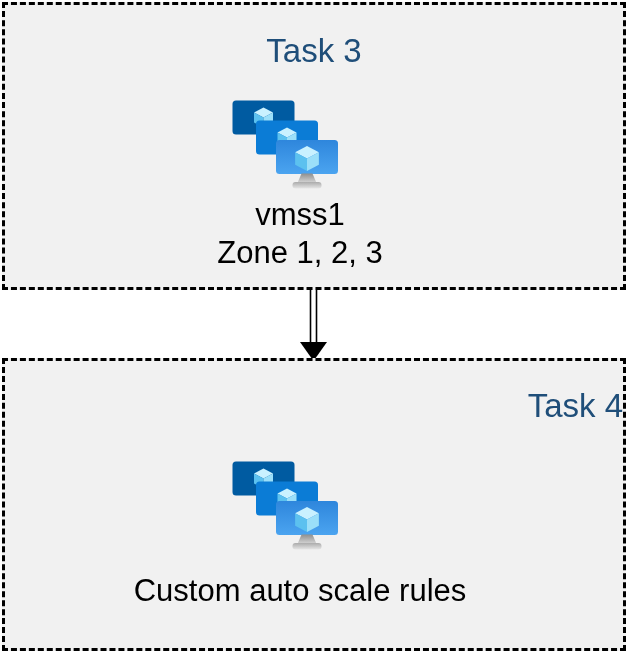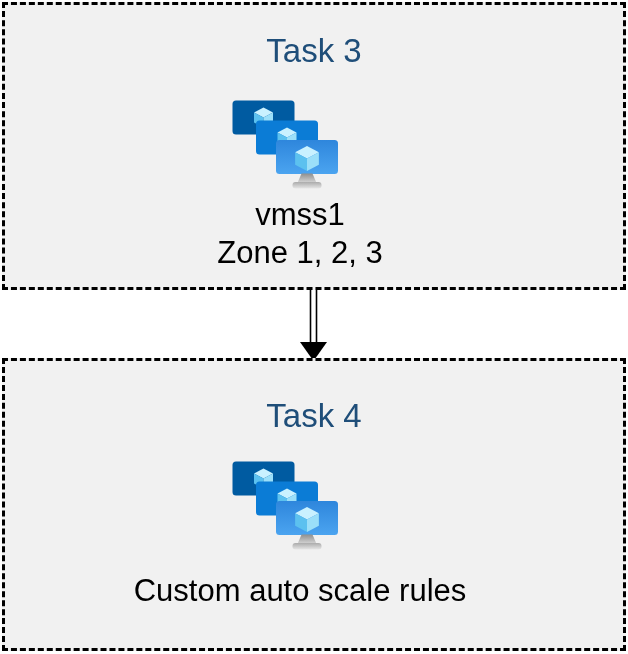--- a/index.html
+++ b/index.html
@@ -23,21 +23,21 @@
   .task-title {
     position: absolute;
     left: 0;
     width: 100%;
     text-align: center;
     font-size: 33px;
     line-height: 38px;
     color: #1F4E79;
   }
   .box1 .task-title { top: 27px; }
-  .box2 .task-title { top: 36px; }
+  .box2 .task-title { top: 26px; text-align: right; }
   .icon-wrap {
     position: absolute;
     left: 227px;
     width: 106px;
     height: 89px;
   }
   .box1 .icon-wrap { top: 95px; }
   .box2 .icon-wrap { top: 100px; }
   .caption {
     position: absolute;

